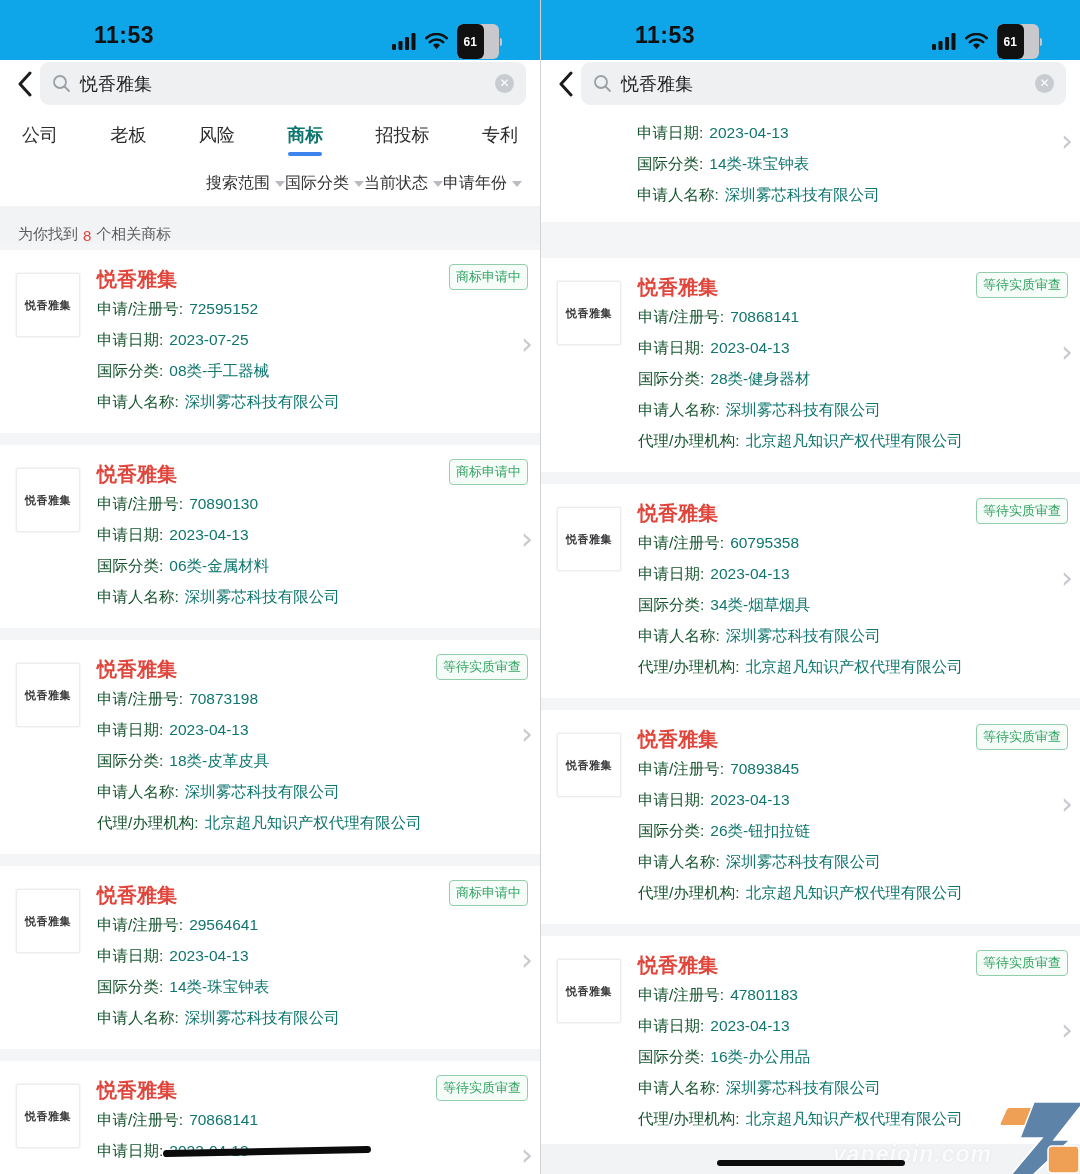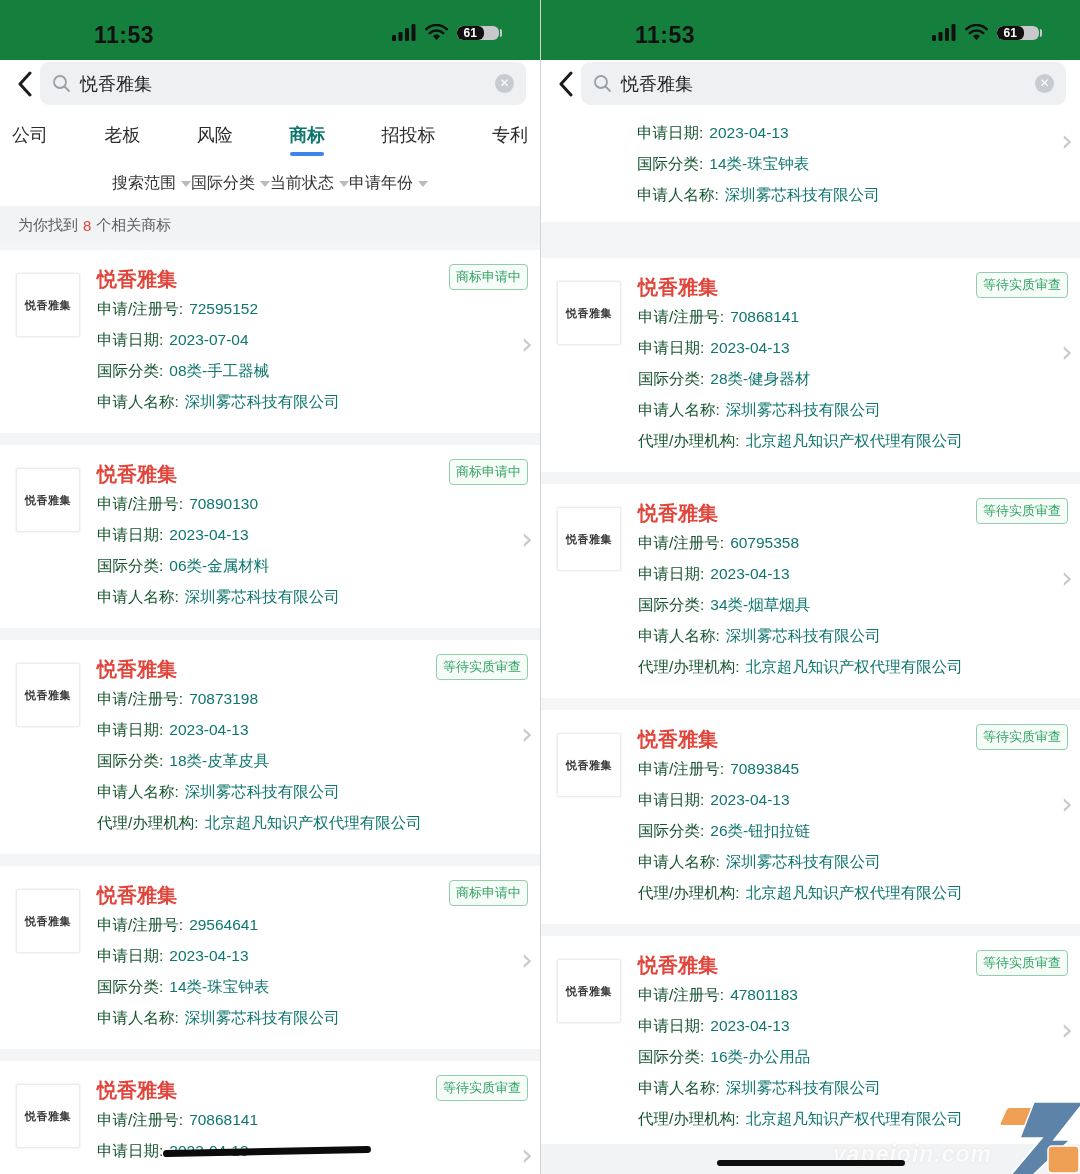--- a/index.html
+++ b/index.html
@@ -11,28 +11,28 @@
   }
   .panel {
     position:absolute; top:0; width:540px; height:1174px;
     background:#f4f5f6; overflow:hidden;
   }
   .panel.left { left:0; }
   .panel.right { left:540px; border-left:1px solid #d2d2d2; }
 
   
   .statusbar {
-    height:60px; background:#15803d; position:relative;
+    height:60px; background:#0ea5e9; position:relative;
   }
   .sb-time {
     position:absolute; left:94px; top:22px;
     font-size:23px; font-weight:bold; color:#111; letter-spacing:0.5px;
   }
   .sb-icons { position:absolute; right:38px; top:24px; display:flex; align-items:center; gap:9px; }
-  .battery { position:relative; width:42px; height:14px; border-radius:6px; background:#c9c9cd; overflow:hidden; }
+  .battery { position:relative; width:42px; height:35px; border-radius:6px; background:#c9c9cd; overflow:hidden; }
   .battery .fill {
     position:absolute; left:0; top:0; bottom:0; width:65%;
     background:#111; border-radius:6px; color:#fff;
     font-size:12px; font-weight:bold; display:flex; align-items:center; justify-content:center;
   }
   .battery-nub { width:2.5px; height:8px; background:#c9c9cd; border-radius:0 2px 2px 0; margin-left:1px; }
 
   
   .searchrow {
     height:53px; background:#fff; display:flex; align-items:center; padding:0 14px 6px 10px;
@@ -44,43 +44,43 @@
   }
   .searchbox .query { font-size:18px; color:#1d1d1f; margin-left:9px; flex:1; }
   .clear-btn {
     width:19px; height:19px; border-radius:50%; background:#c8cbd0;
     color:#fff; font-size:12px; line-height:19px; text-align:center; cursor:pointer; flex:none;
   }
 
   
   .tabs {
     height:47px; background:#fff; display:flex; align-items:center;
-    justify-content:space-between; padding:0 12px;
+    justify-content:space-between; padding:0 22px;
   }
   .tab { position:relative; font-size:18px; color:#2c2c2e; padding:10px 0 13px; cursor:pointer; }
   .tab.active { color:#0f766e; font-weight:bold; }
   .tab.active::after {
     content:""; position:absolute; left:50%; transform:translateX(-50%);
     bottom:4px; width:34px; height:4px; border-radius:2px; background:#3d84ee;
   }
 
   
   .filters {
     height:46px; background:#fff; display:flex; align-items:center;
-    justify-content:center; padding:0 18px;
+    justify-content:flex-end; padding:0 18px;
   }
   .filter { display:flex; align-items:center; gap:5px; font-size:16px; color:#333; cursor:pointer; }
   .caret {
     width:0; height:0; border-left:5px solid transparent; border-right:5px solid transparent;
     border-top:6px solid #b8bbc0; margin-top:2px;
   }
 
   
   .resultbar {
-    height:38px; background:#f2f3f5; display:flex; align-items:center;
+    height:38px; background:#f2f3f5; display:flex; align-items:flex-end;
     padding:0 18px; font-size:15px; color:#5d5d60; gap:5px;
   }
   .resultbar .count { color:#e0463c; }
 
   
   .cards { display:flex; flex-direction:column; gap:12px; padding-top:6px; }
   .card {
     position:relative; background:#fff; padding:15px 30px 16px 16px;
     display:flex; cursor:pointer;
   }
@@ -225,21 +225,21 @@
     <div class="card-body">
       <div class="card-head">
         <h3 class="card-title">悦香雅集</h3>
       </div>
       <div class="row">
         <span class="lbl">申请/注册号:</span>
         <span class="val">72595152</span>
       </div>
       <div class="row date-row">
         <span class="lbl">申请日期:</span>
-        <span class="val">2023-07-04</span>
+        <span class="val">2023-07-25</span>
       </div>
       <div class="row class-row">
         <span class="lbl">国际分类:</span>
         <span class="val">08类-手工器械</span>
       </div>
       <div class="row applicant-row">
         <span class="lbl">申请人名称:</span>
         <span class="val">深圳雾芯科技有限公司</span>
       </div>
 

